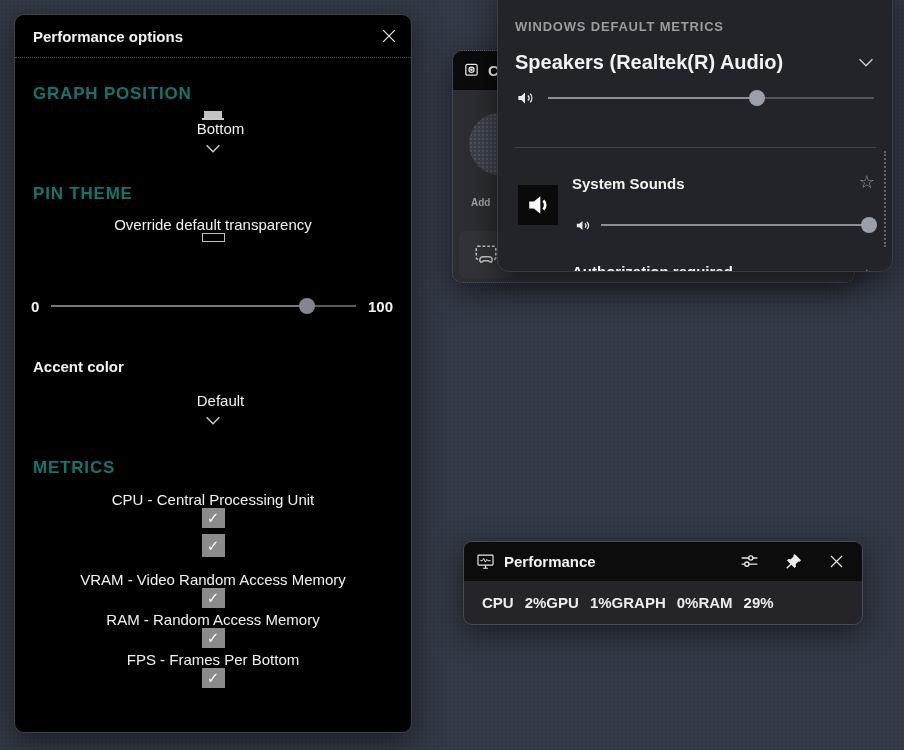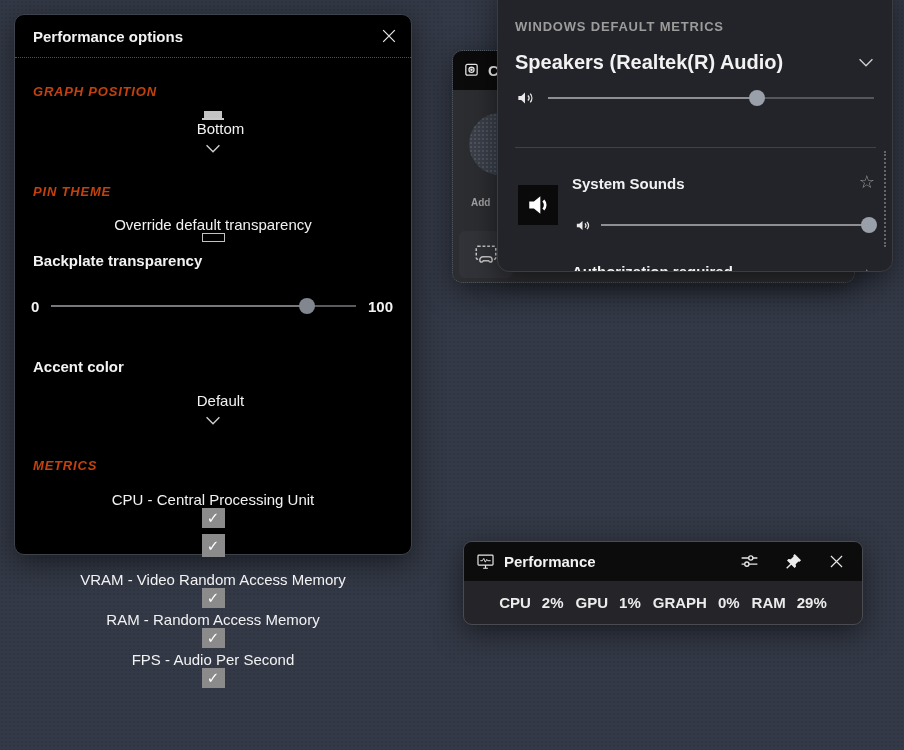--- a/index.html
+++ b/index.html
@@ -63,31 +63,31 @@
   .ap-subvol .slider{ flex:1; margin-left:10px; }
   .ap-scrollbar{ position:absolute; right:6px; top:164px; height:96px; width:0;
     border-left:2px dotted #64656a; }
   .ap-auth{ position:absolute; left:74px; top:276px; font-weight:bold; font-size:15px; }
   .ap-star2{ position:absolute; right:17px; top:280px; }
   .star{ font-size:18px; color:#9a9a9a; line-height:1; background:none; border:none;
     font-family:"DejaVu Sans", sans-serif; cursor:default; }
 
   
   .po {
-    left:14px; top:14px; width:398px; height:541px; z-index:4;
+    left:14px; top:14px; width:398px; height:719px; z-index:4;
     background:#000; border:1px solid #3e434b; border-radius:10px;
   }
   .po-titlebar{ position:absolute; left:0; right:0; top:0; height:43px;
     display:flex; align-items:center; justify-content:space-between;
     padding:0 12px 0 18px; border-bottom:1px dotted #4f4f4f; }
   .po-title{ font-weight:bold; font-size:15px; }
   .icon-btn{ background:none; border:none; color:#e6e6e6; display:flex; align-items:center;
     justify-content:center; padding:0; }
-  .po-header{ position:absolute; left:18px; font-size:13px; font-weight:bold; color:#c2410c;
-    letter-spacing:.8px;font-style:italic; }
+  .po-header{ position:absolute; left:18px; font-size:17px; font-weight:bold; color:#0f766e;
+    letter-spacing:.8px; }
   .po-row{ position:absolute; left:18px; right:18px; height:26px;
     display:flex; align-items:center;flex-direction:column; }
   .po-row .label{ font-size:15px; }
   .po-row .grow{ flex:1; }
   .bold-label{ position:absolute; left:18px; font-size:15px; font-weight:bold; }
   .chev{ color:#d0d0d0; }
   .graphpos-icon{ width:22px; height:15px; border:1.5px solid #c9c9c9; position:relative; }
   .graphpos-icon::after{ content:""; position:absolute; left:1px; right:1px; bottom:1px; height:7px;
     background:#c4c4c4; }
   .swatch{ width:19px; height:19px; background:#808186; }
@@ -110,22 +110,22 @@
     width:16px; height:16px; border-radius:50%; background:#8b919b; }
 
   
   .pw{ left:463px; top:541px; width:400px; height:84px; z-index:3;
     border:1px solid #4a4b50; border-radius:9px; background:#242429; }
   .pw-titlebar{ height:39px; background:#0c0c0d; border-radius:8px 8px 0 0;
     display:flex; align-items:center; padding:0 16px 0 12px; }
   .pw-title{ font-weight:bold; font-size:15px; margin-left:9px; }
   .pw-titlebar .grow{ flex:1; }
   .pw-titlebar .icon-btn{ margin-left:24px; }
-  .pw-stats{ height:43px; display:flex; align-items:center; justify-content:center;
-    padding:0 18px; border-radius:0 0 8px 8px;gap:12px; }
+  .pw-stats{ height:43px; display:flex; align-items:center; justify-content:flex-start;
+    padding:0 18px; border-radius:0 0 8px 8px; }
   .stat{ display:flex; align-items:center; gap:11px; }
   .stat .s-label, .stat .s-value{ font-weight:bold; font-size:15px; color:#ececec; }
 </style>
 </head>
 <body>
 
 <div class="root">
 
   <div class="panel capture">
     <div class="cp-titlebar">
@@ -235,21 +235,20 @@
 
     <div class="po-header" style="top:169px">PIN THEME</div>
     <div class="po-row" style="top:201px">
       <span class="label">Override default transparency</span>
       <span class="grow"></span>
       <span class="checkbox">
         
       </span>
     </div>
 
-    <div class="bold-label" style="top:237px">Backplate transparency</div>
 
     <div class="po-sliderrow">
       <span class="slider-num">0</span>
       <div class="slider" style="--pct: 84%;">
         <div class="track" style="background:#5a5b60"></div>
         <div class="fill" style="background:#77787d"></div>
         <div class="handle" style="background:#82878f"></div>
       </div>
       <span class="slider-num">100</span>
     </div>
@@ -289,21 +288,21 @@
       </span>
     </div>
     <div class="po-row" style="top:596px">
       <span class="label">RAM - Random Access Memory</span>
       <span class="grow"></span>
       <span class="checkbox checked">
         <span class="mark">✓</span>
       </span>
     </div>
     <div class="po-row" style="top:636px">
-      <span class="label">FPS - Audio Per Second</span>
+      <span class="label">FPS - Frames Per Bottom</span>
       <span class="grow"></span>
       <span class="checkbox checked">
         <span class="mark">✓</span>
       </span>
     </div>
   </div>
 
   <div class="panel pw">
     <div class="pw-titlebar">
       <span style="display:flex">

